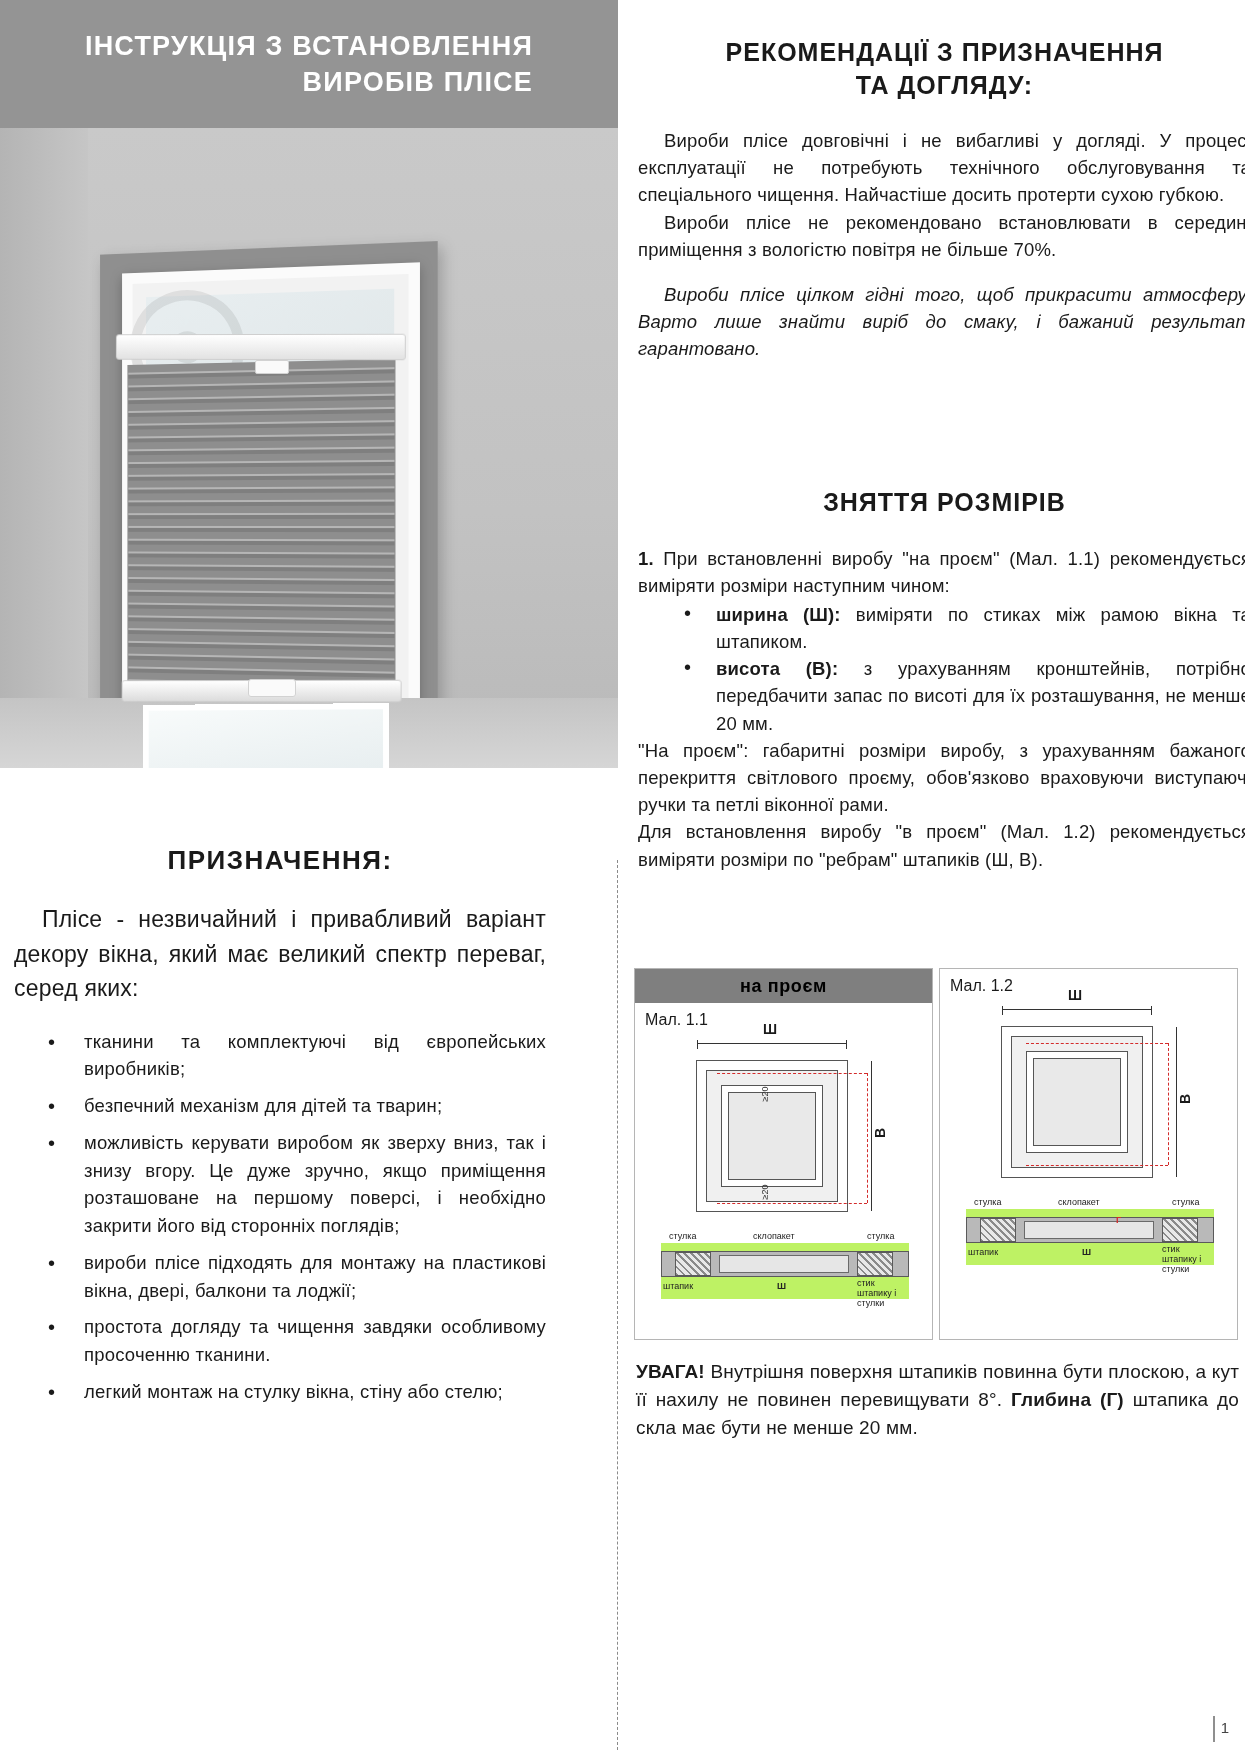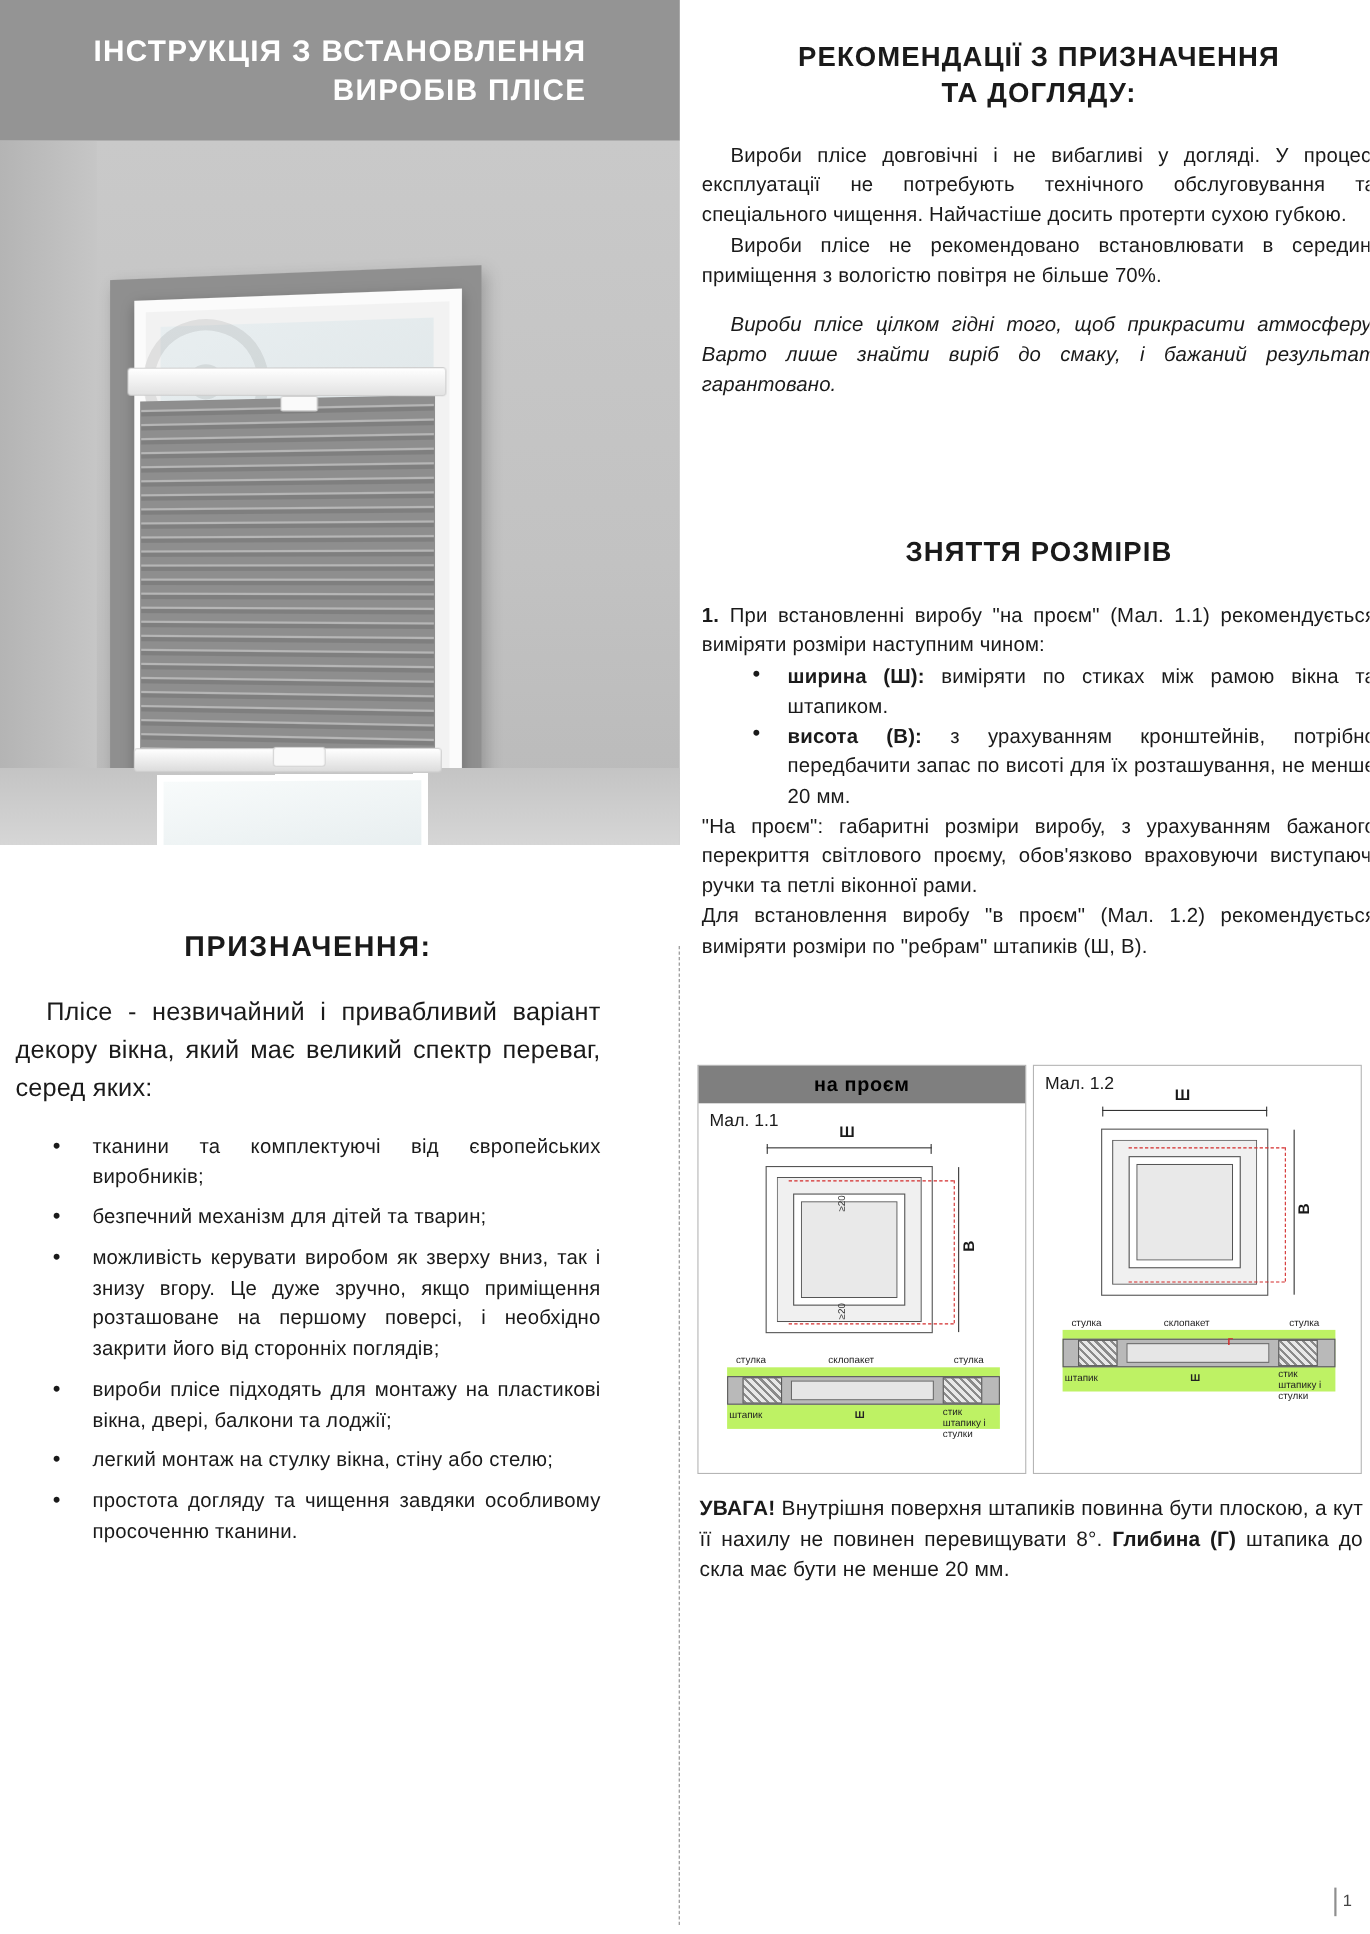--- a/index.html
+++ b/index.html
@@ -277,22 +277,22 @@
     <div class="sec-purpose">
       <h2 class="lh">ПРИЗНАЧЕННЯ:</h2>
       <div class="body">
         <p>Пліcе - незвичайний і привабливий варіант декору вікна, який має великий спектр переваг, серед яких:</p>
       </div>
       <ul class="bullets">
         <li>тканини та комплектуючі від європейських виробників;</li>
         <li>безпечний механізм для дітей та тварин;</li>
         <li>можливість керувати виробом як зверху вниз, так і знизу вгору. Це дуже зручно, якщо приміщення розташоване на першому поверсі, і необхідно закрити його від сторонніх поглядів;</li>
         <li>вироби пліcе підходять для монтажу на пластикові вікна, двері, балкони та лоджії;</li>
+        <li>простота догляду та чищення завдяки особливому просоченню тканини.</li>
         <li>легкий монтаж на стулку вікна, стіну або стелю;</li>
-        <li>простота догляду та чищення завдяки особливому просоченню тканини.</li>
       </ul>
     </div>
   </div>
 
   <div class="vdivider"></div>
 
   <div class="col-right">
 
     <div class="sec-exploit r-sec">
       <h2 class="rh">

